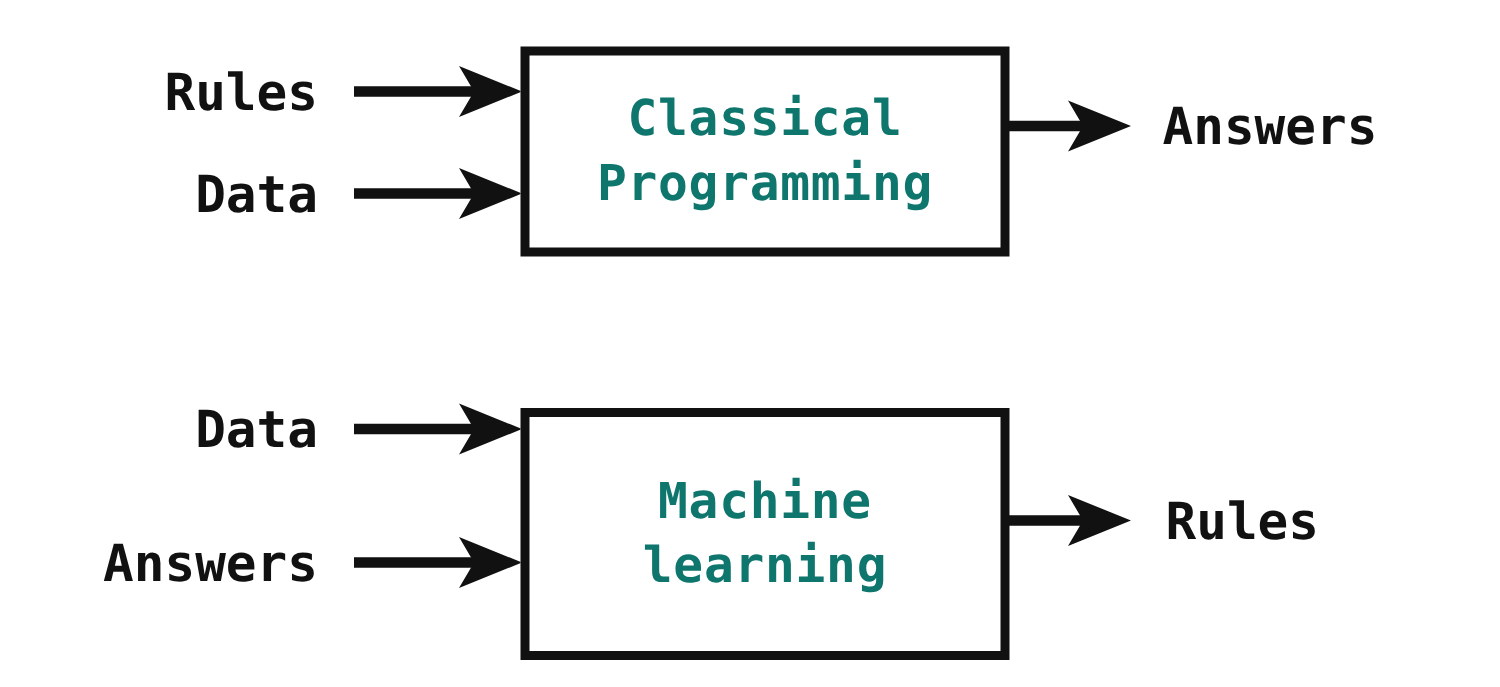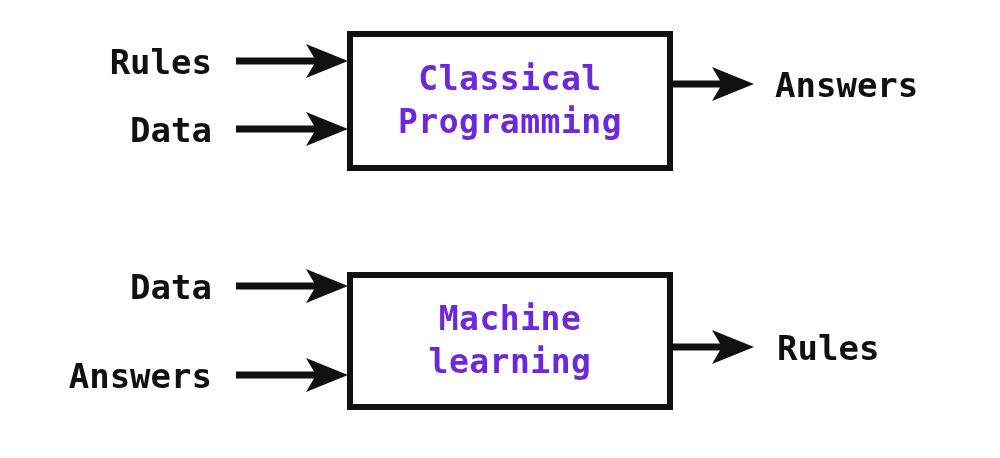--- a/index.html
+++ b/index.html
@@ -36,21 +36,21 @@
     border: 6px solid #111111;
     background: #ffffff;
     display: flex;
     align-items: center;
     justify-content: center;
   }
   .process-label {
     font-family: "DejaVu Sans Mono", "Liberation Mono", monospace;
     font-size: 33px;
     line-height: 1.30;
-    color: #6d28d9;
+    color: #0f766e;
     text-align: center;
     letter-spacing: 0.5px;
     white-space: pre-line;
   }
 
   
   .io-label {
     position: absolute;
     font-family: "DejaVu Sans Mono", "Liberation Mono", monospace;
     font-size: 34px;
@@ -127,21 +127,21 @@
 
     <div class="io-label right-aligned" style="top:118px;">Answers</div>
 
     <div class="arrow" style="left:236px; top:114px; width:112px;">
       <svg width="112" height="40" viewBox="0 0 112 40">
         <rect x="0" y="16.5" width="86" height="7" fill="#111111"></rect>
         <path d="M 70 3 L 112 20 L 70 37 L 80 20 Z" fill="#111111"></path>
       </svg>
     </div>
 
-    <div class="process-box" style="top:31px; height:138px;">
+    <div class="process-box" style="top:31px; height:168px;">
       <div class="process-label">Machine
 learning</div>
     </div>
 
     <div class="arrow" style="left:672px; top:86px; width:82px;">
       <svg width="82" height="40" viewBox="0 0 82 40">
         <rect x="0" y="16.5" width="56" height="7" fill="#111111"></rect>
         <path d="M 40 3 L 82 20 L 40 37 L 50 20 Z" fill="#111111"></path>
       </svg>
     </div>

